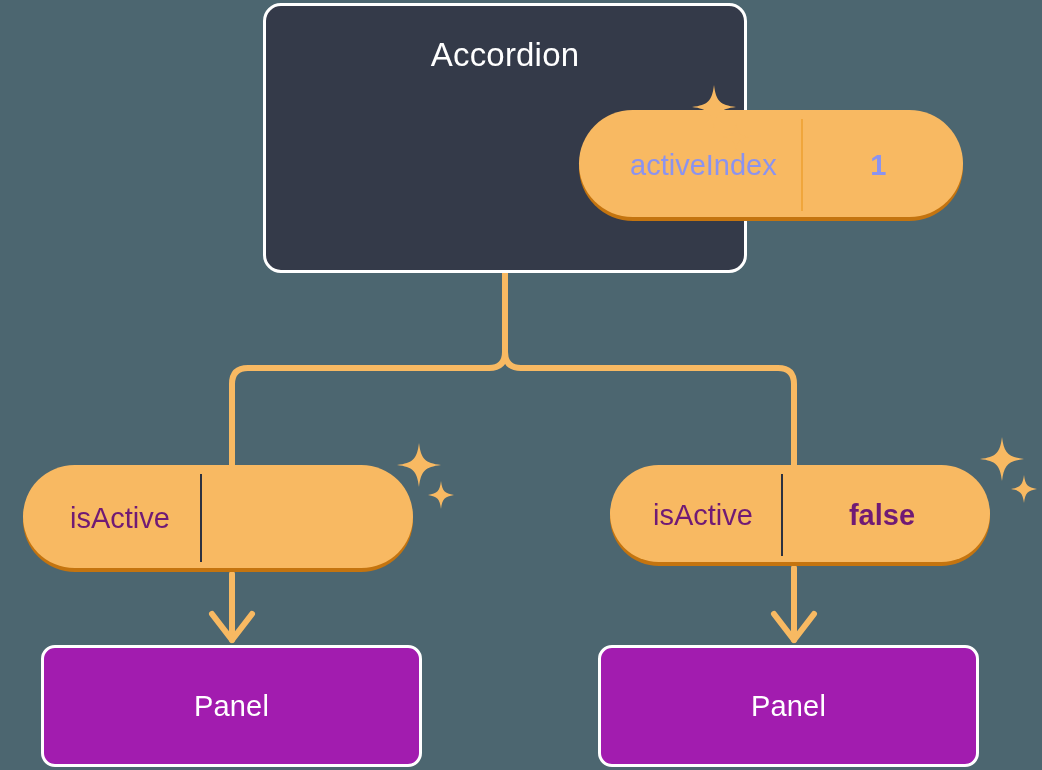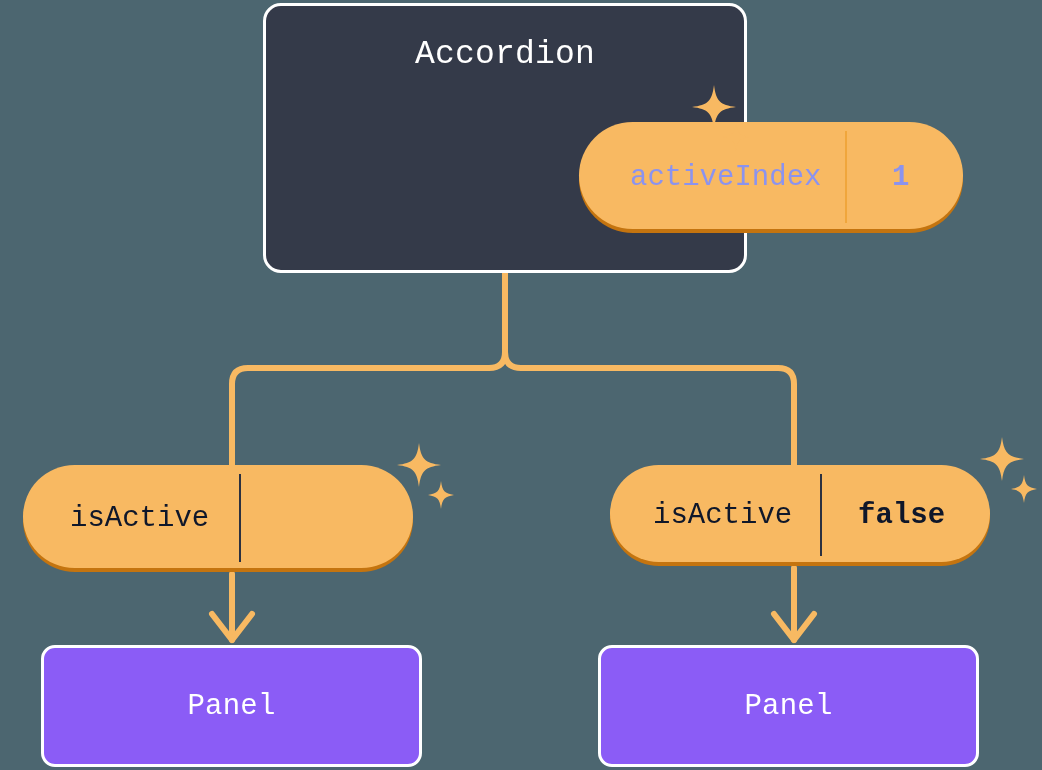--- a/index.html
+++ b/index.html
@@ -6,21 +6,21 @@
     margin: 0;
     padding: 0;
     background: #4c6670;
   }
   #stage {
     position: relative;
     width: 1042px;
     height: 770px;
     background: #4c6670;
     overflow: hidden;
-    font-family: Liberation Mono, monospace;
+    font-family: Liberation Sans, sans-serif;
   }
 
   
   #connectors {
     position: absolute;
     left: 0; top: 0;
     width: 1042px; height: 770px;
     pointer-events: none;
     z-index: 1;
   }
@@ -45,21 +45,21 @@
     text-align: center;
     color: #ffffff;
     font-size: 33px;
     font-weight: 400;
     letter-spacing: 0.2px;
   }
 
   
   .panel-card {
     position: absolute;
-    background: #8b5cf6;
+    background: #a21caf;
     border: 3px solid #ffffff;
     border-radius: 14px;
     box-sizing: border-box;
     z-index: 2;
     display: flex;
     align-items: center;
     justify-content: center;
   }
   #panel-left  { left: 41px;  top: 645px; width: 381px; height: 122px; }
   #panel-right { left: 598px; top: 645px; width: 381px; height: 122px; }
@@ -93,40 +93,40 @@
     content: "";
     position: absolute;
     left: -9px; top: -9px; right: -9px; bottom: -6px;
     border-radius: 999px;
     background: #f8b962;
     z-index: -1;
   }
 
   
   #pill-activeindex {
-    left: 322px; top: 125px;
+    left: 322px; top: 113px;
     width: 366px; height: 92px;
     background: #0f172a;
   }
   #pill-activeindex .pill-key,
   #pill-activeindex .pill-val {
     color: #8b93ef;
   }
   #pill-activeindex .pill-divider {
     background: #f0a63c;
   }
 
   
   .pill-purple {
     background: #8b93ef;
     border: 2px solid #2c3140;
   }
   .pill-purple .pill-key,
   .pill-purple .pill-val {
-    color: #0f172a;
+    color: #701a75;
   }
   .pill-purple .pill-divider {
     background: #2c3140;
   }
   #pill-isactive-left  { left: 30px;  top: 472px; width: 376px; height: 92px; }
   #pill-isactive-right { left: 617px; top: 472px; width: 366px; height: 86px; }
 
   .pill-key, .pill-val {
     display: flex;
     align-items: center;

